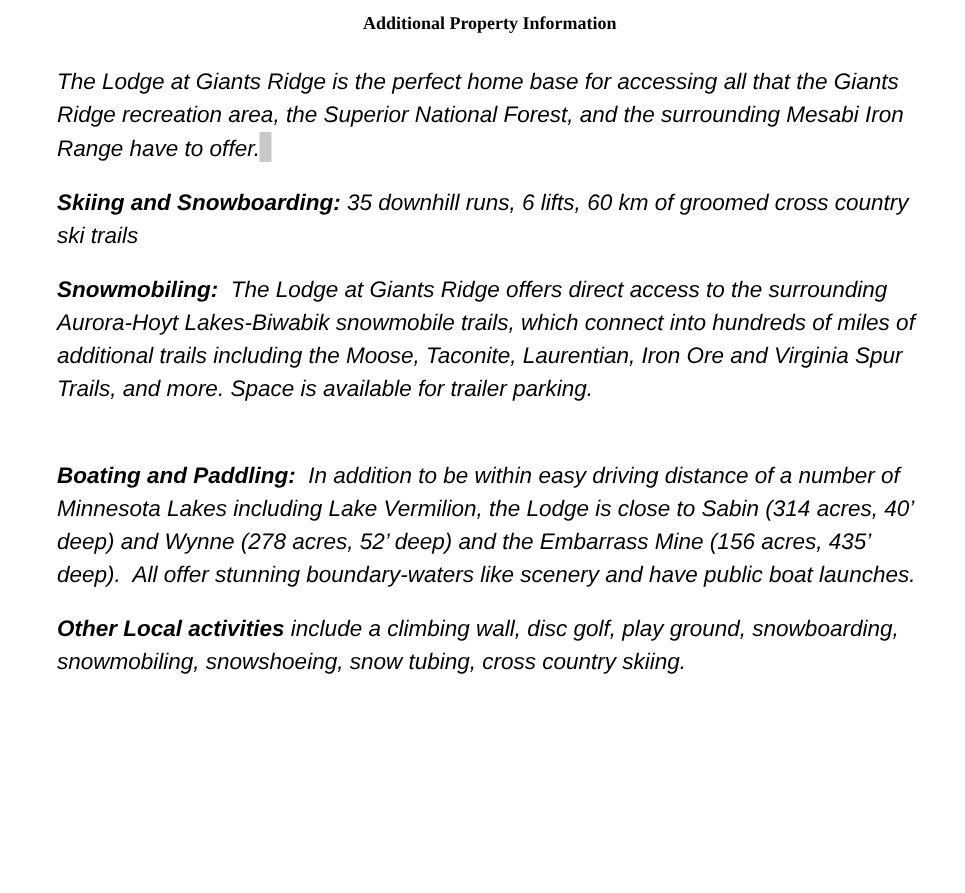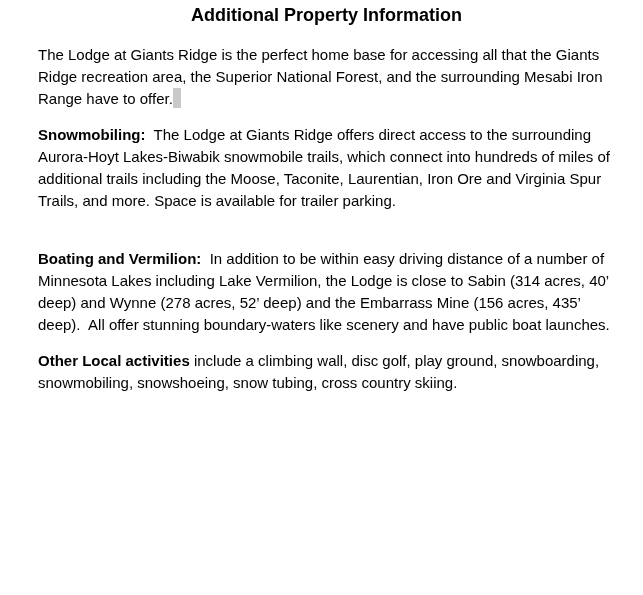--- a/index.html
+++ b/index.html
@@ -13,30 +13,32 @@
     overflow: hidden;
     font-family: "Liberation Sans", "DejaVu Sans", sans-serif;
     color: #000000;
   }
   .doc {
     padding: 4px 28px 0 38px;
   }
   .doc-title {
     text-align: center;
     font-weight: bold;
-    font-size: 18px;
+    font-size: 12px;
     line-height: 22px;
     margin: 0 0 18px 0;
+    font-family: Liberation Serif, serif;
   }
   .doc-title div { white-space: pre-wrap; }
   .para {
     font-size: 15px;
     line-height: 22px;
     margin: 0 0 14px 0;
     white-space: pre-wrap;
+    font-style: italic;
   }
   .para .label { font-weight: bold; }
   .para.gap-after { margin-bottom: 36px; }
   .para:last-child { margin-bottom: 16px; }
   .cursor-block {
     display: inline-block;
     width: 8px;
     height: 20px;
     background: #c9c9c9;
     vertical-align: -4px;
@@ -46,22 +48,23 @@
 <body>
 
 <div class="doc">
 
   <h1 class="doc-title">
       <div>Additional Property Information</div>
     </h1>
 
   <p class="para"><span>The Lodge at Giants Ridge is the perfect home base for accessing all that the Giants Ridge recreation area, the Superior National Forest, and the surrounding Mesabi Iron Range have to offer.</span><span class="cursor-block"></span></p>
 
+  <p class="para"><span class="label">Skiing and Snowboarding:</span><span> 35 downhill runs, 6 lifts, 60 km of groomed cross country ski trails</span></p>
 
 
   <p class="para gap-after"><span class="label">Snowmobiling:</span><span>  The Lodge at Giants Ridge offers direct access to the surrounding Aurora-Hoyt Lakes-Biwabik snowmobile trails, which connect into hundreds of miles of additional trails including the Moose, Taconite, Laurentian, Iron Ore and Virginia Spur Trails, and more. Space is available for trailer parking.</span></p>
 
 
-  <p class="para"><span class="label">Boating and Vermilion:</span><span>  In addition to be within easy driving distance of a number of Minnesota Lakes including Lake Vermilion, the Lodge is close to Sabin (314 acres, 40’ deep) and Wynne (278 acres, 52’ deep) and the Embarrass Mine (156 acres, 435’ deep).  All offer stunning boundary-waters like scenery and have public boat launches.</span></p>
+  <p class="para"><span class="label">Boating and Paddling:</span><span>  In addition to be within easy driving distance of a number of Minnesota Lakes including Lake Vermilion, the Lodge is close to Sabin (314 acres, 40’ deep) and Wynne (278 acres, 52’ deep) and the Embarrass Mine (156 acres, 435’ deep).  All offer stunning boundary-waters like scenery and have public boat launches.</span></p>
 
   <p class="para"><span class="label">Other Local activities</span><span> include a climbing wall, disc golf, play ground, snowboarding, snowmobiling, snowshoeing, snow tubing, cross country skiing.</span></p>
 
 </div>
 
 </body></html>

